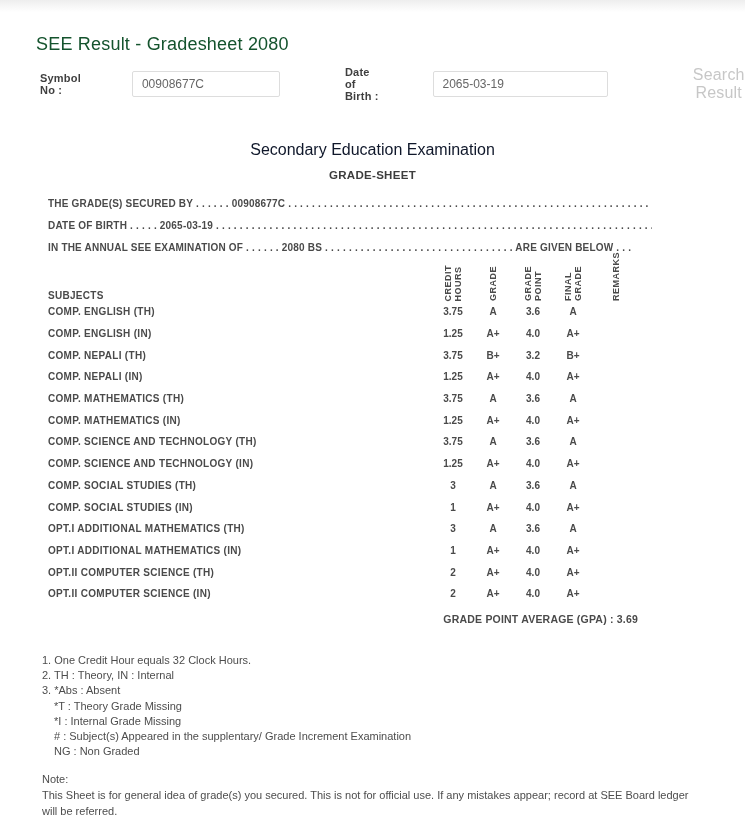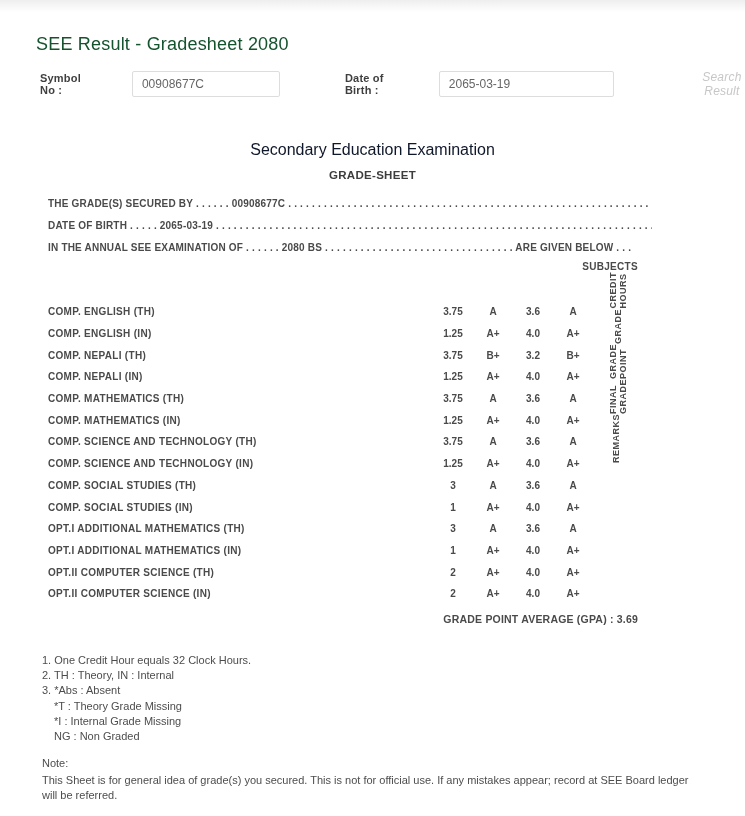--- a/index.html
+++ b/index.html
@@ -46,25 +46,24 @@
     outline: none;
   }
   #symbol-input { width: 148px; margin-left: 12px; }
   #dob-label { margin-left: 26px; }
   #dob-input { width: 198px; margin-left: 10px; }
   .search-btn {
     margin-left: 46px;
     background: none;
     border: none;
     color: #c7c7c7;
-    font-size: 12px;
+    font-size: 16px;
     font-family: "Liberation Sans", sans-serif;
     cursor: pointer;
     letter-spacing: 0.2px;
-    font-style: italic;
   }
   .exam-title {
     margin-top: 44px;
     text-align: center;
     color: #0f172a;
     font-size: 16px;
     font-weight: 400;
   }
   .sheet-subtitle {
     margin-top: 10px;
@@ -88,21 +87,20 @@
     letter-spacing: 0.2px;
   }
   .grades {
     margin: 2px 0 0 48px;
     width: 590px;
   }
   .ghead {
     display: flex;
     align-items: flex-end;
     height: 40px;
-    flex-direction: column;
   }
   .subject-col {
     flex: 1;
     font-size: 10px;
     font-weight: bold;
     color: #4a4a4a;
     letter-spacing: 0.3px;
   }
   .vcell {
     width: 40px;
@@ -338,20 +336,21 @@
   <div class="note-item">1. One Credit Hour equals 32 Clock Hours.</div>
 
   <div class="note-item">2. TH : Theory, IN : Internal</div>
 
   <div class="note-item">3. *Abs : Absent</div>
 
   <div class="note-item indent">*T : Theory Grade Missing</div>
 
   <div class="note-item indent">*I : Internal Grade Missing</div>
 
+  <div class="note-item indent"># : Subject(s) Appeared in the supplentary/ Grade Increment Examination</div>
 
   <div class="note-item indent">NG : Non Graded</div>
 </div>
 
 <div class="note-block">
   <div class="note-title">Note:</div>
   <div>This Sheet is for general idea of grade(s) you secured. This is not for official use. If any mistakes appear; record at SEE Board ledger will be referred.</div>
 </div>
 
 </body></html>

